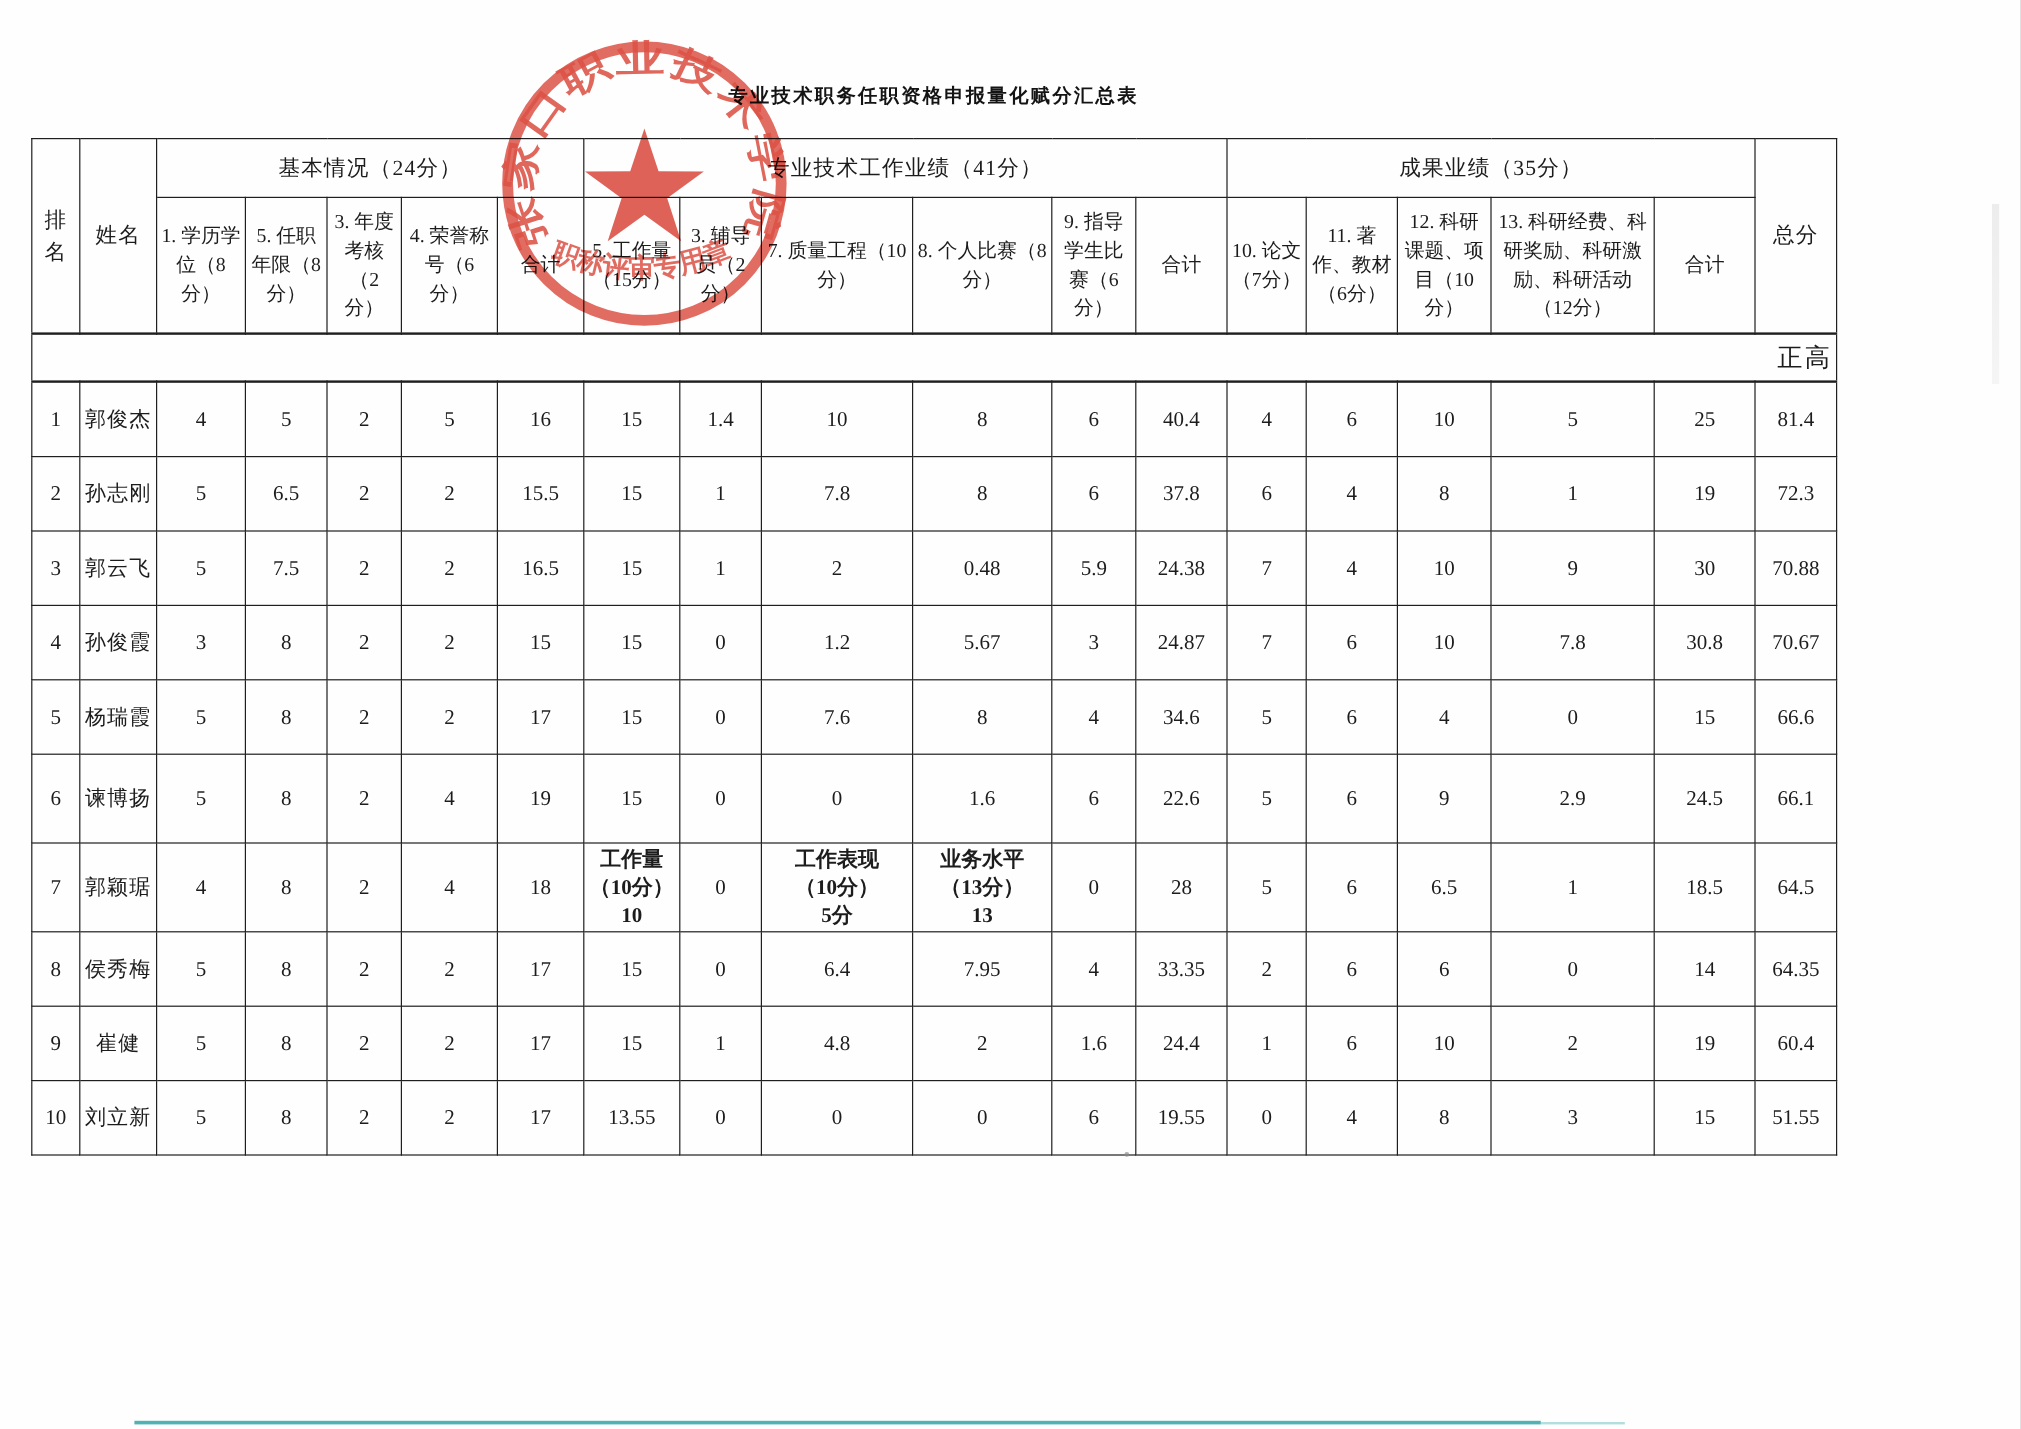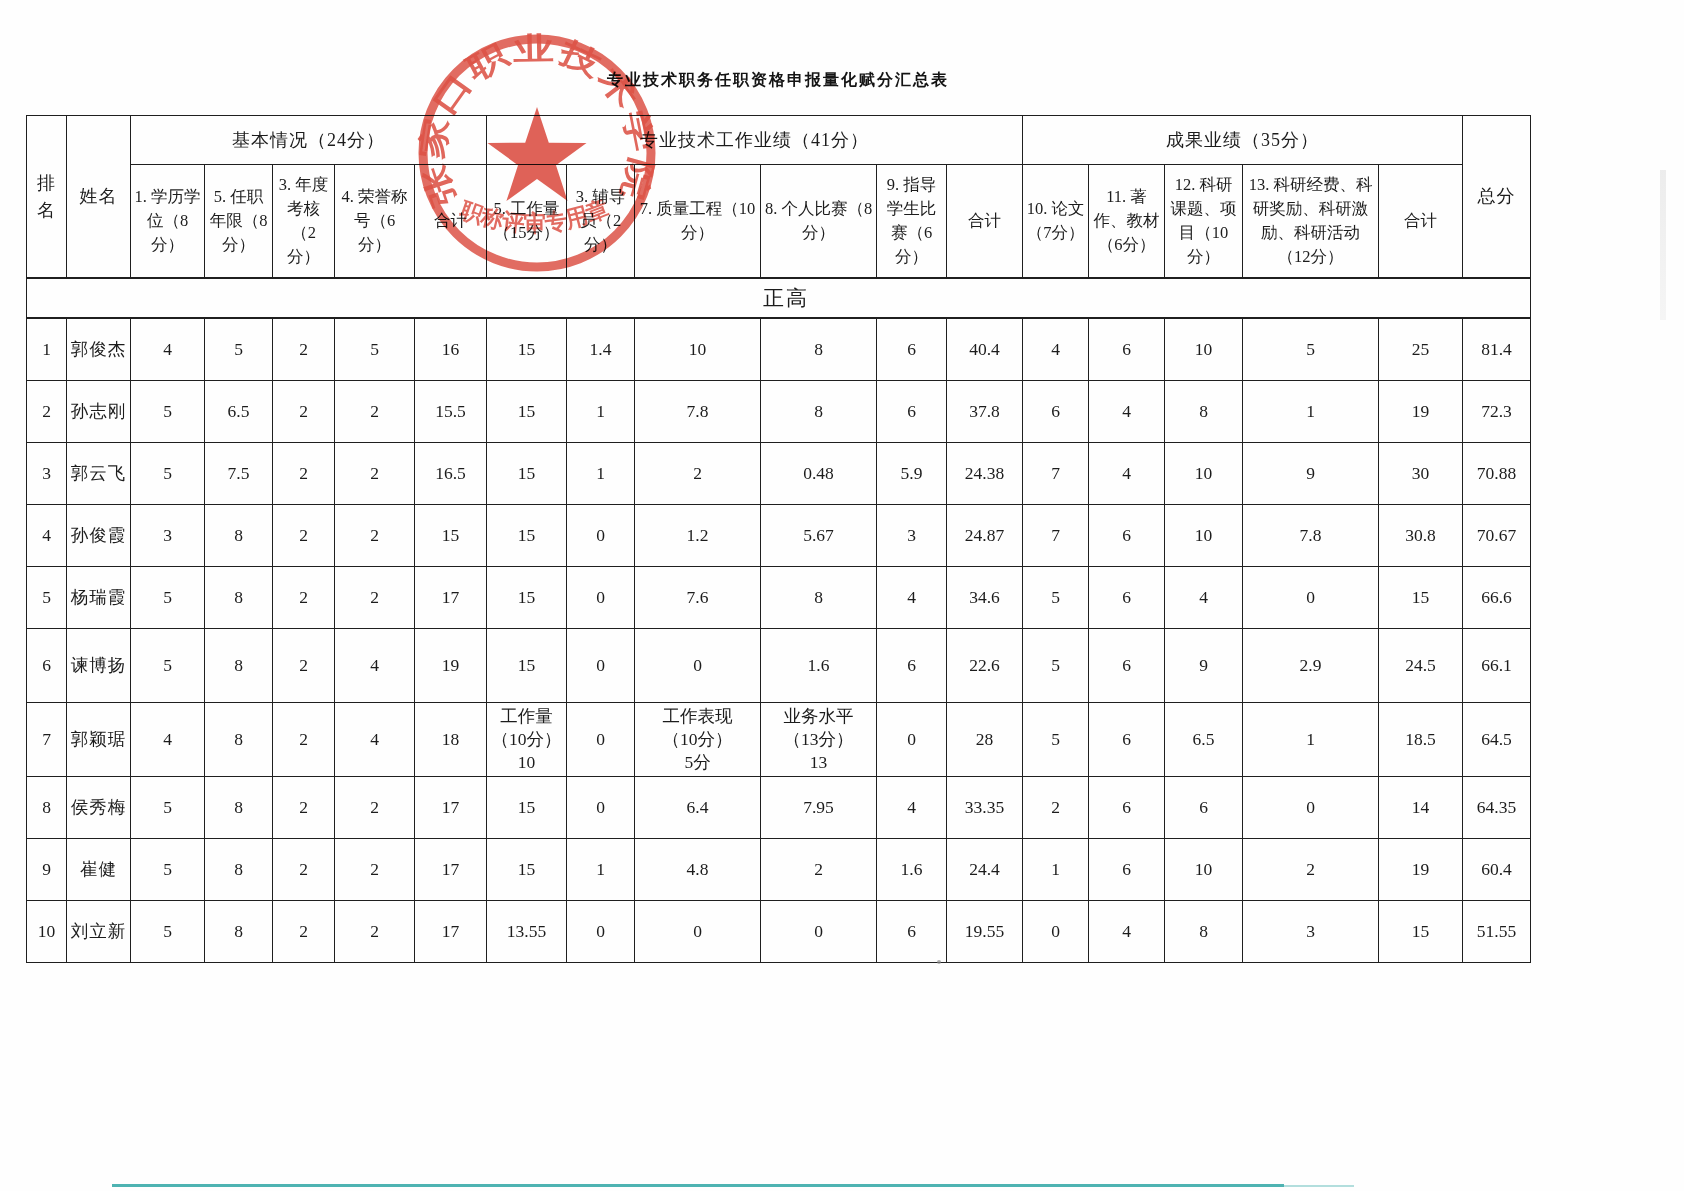--- a/index.html
+++ b/index.html
@@ -35,36 +35,36 @@
     vertical-align:middle;
     font-weight:400;
     overflow:hidden;
   }
   .score-table thead th{font-size:17px;line-height:1.45;margin-left:48px;}
   .score-table thead tr.group-row th{height:44px;font-size:18px;letter-spacing:1px;}
   .score-table thead tr.sub-row th{height:108px;font-size:16.5px;}
   .score-table thead th.corner{font-size:18px;}
   tr.section-row td{
     height:34px;
-    text-align:center;
+    text-align:right;
     font-size:21px;
     padding-left:18px;
     letter-spacing:2px;
     border-bottom-width:2px;border-top-width:2px;
   }
   .score-table tbody tr.data-row td{
     height:57px;
     font-size:17.5px;
     white-space:pre-line;
     line-height:1.3;
   }
   .score-table tbody tr.tall td{height:69px;}
   .score-table tbody td.cell-name{font-size:18.5px;letter-spacing:1px;}
   .score-table tbody td.cell-rank{font-size:16.5px;}
-  .score-table tbody td.small-note{font-size:14px;line-height:1.35;}
+  .score-table tbody td.small-note{font-size:14px;line-height:1.35;font-weight:bold;}
   
   .stamp{
     position:absolute;left:404px;top:20px;
     width:266px;height:266px;
     mix-blend-mode:multiply;
     opacity:.88;
     pointer-events:none;
   }
   
   .scan-line-bottom{

